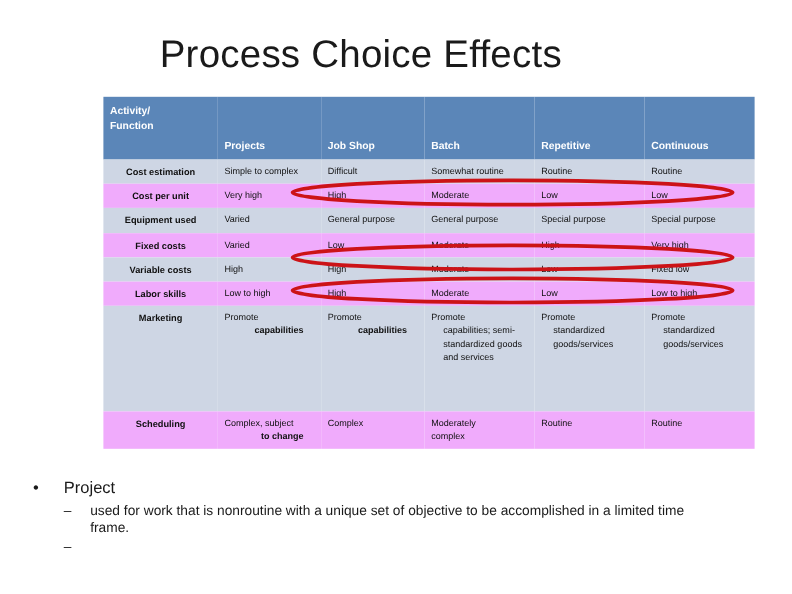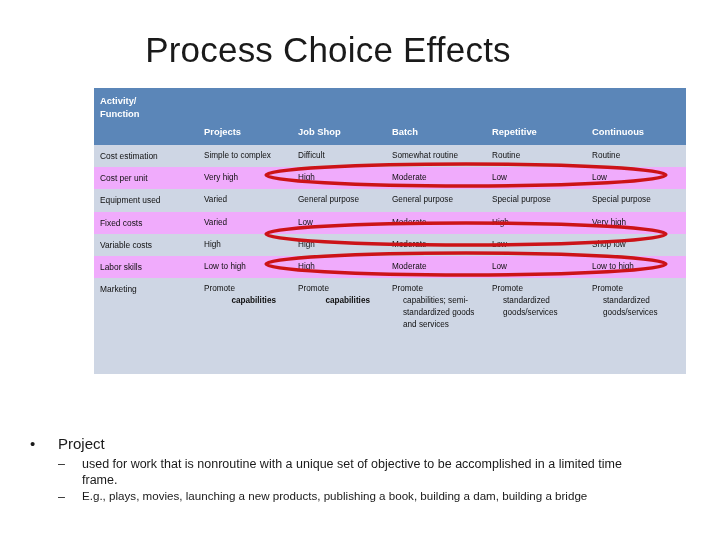--- a/index.html
+++ b/index.html
@@ -61,22 +61,23 @@
     vertical-align: top;
     padding-top: 7px;
   }
   #process-table tbody td {
     padding: 5px 6px 5px 6px;
     color: #101010;
   }
   #process-table tbody tr.row-a td { background: #ced6e4; }
   #process-table tbody tr.row-b td { background: #f0abfc; }
   #process-table tbody td.rowhead {
-    font-weight: normal;
+    font-weight: bold;
     font-size: 8.4px;
+    text-align: center;
   }
   
   .col-func  { width: 104px; }
   .col-proj  { width: 94px; }
   .col-job   { width: 94px; }
   .col-batch { width: 100px; }
   .col-rep   { width: 100px; }
   .col-cont  { width: 100px; }
 
   
@@ -221,21 +222,21 @@
       <td>High</td>
       <td>Very high</td>
     </tr>
 
     <tr class="row-a">
       <td class="rowhead">Variable costs</td>
       <td>High</td>
       <td>High</td>
       <td>Moderate</td>
       <td>Low</td>
-      <td>Shop low</td>
+      <td>Fixed low</td>
     </tr>
 
     <tr class="row-b">
       <td class="rowhead">Labor skills</td>
       <td>Low to high</td>
       <td>High</td>
       <td>Moderate</td>
       <td>Low</td>
       <td>Low to high</td>
     </tr>
@@ -257,20 +258,34 @@
       <td class="hang">
         <span class="firstline">Promote</span>
         <span class="wrapline">standardized goods/services</span>
       </td>
       <td class="hang">
         <span class="firstline">Promote</span>
         <span class="wrapline">standardized goods/services</span>
       </td>
     </tr>
 
+    <tr class="row-b">
+      <td class="rowhead">Scheduling</td>
+      <td class="indent-right">
+        <span class="firstline">Complex, subject</span>
+        <span class="wrapline">to change</span>
+      </td>
+      <td>Complex</td>
+      <td class="hang">
+        <span class="firstline">Moderately</span>
+        <span class="firstline">complex</span>
+      </td>
+      <td>Routine</td>
+      <td>Routine</td>
+    </tr>
 
   </tbody>
 </table>
 
 <svg id="ink-layer" viewBox="0 0 720 540">
   <ellipse id="ink-0" fill="none" stroke="#CC1317" stroke-width="3.4" stroke-linecap="round" cx="466" cy="175" rx="200" ry="11"></ellipse>
   <ellipse id="ink-1" fill="none" stroke="#CC1317" stroke-width="3.4" stroke-linecap="round" cx="466" cy="234" rx="200" ry="11"></ellipse>
   <ellipse id="ink-2" fill="none" stroke="#CC1317" stroke-width="3.4" stroke-linecap="round" cx="466" cy="264" rx="200" ry="11"></ellipse>
 </svg>
 
@@ -278,17 +293,16 @@
   <div class="bullet-l1">
     <span class="dot">•</span>
     <span>Project</span>
   </div>
   <div class="bullet-l2">
     <span class="dash">–</span>
     <span>used for work that is nonroutine with a unique set of objective to be accomplished in a limited time frame.</span>
   </div>
   <div class="bullet-l2 small">
     <span class="dash">–</span>
-    <span>E.g., plays, movies, launching a new products, publishing a book, building a dam, building a bridge</span>
   </div>
 </div>
 
 <div id="page-number">6-8</div>
 
 </body></html>

